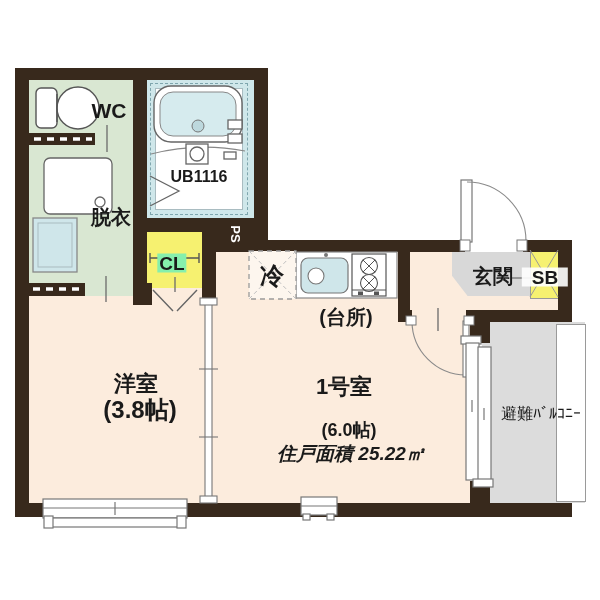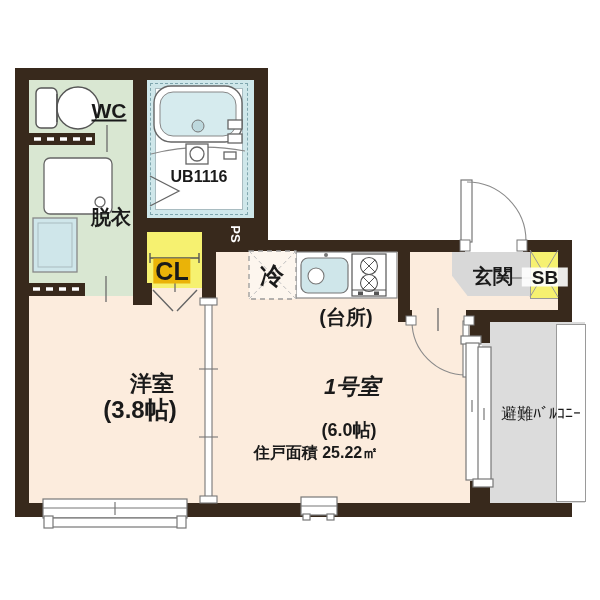--- a/index.html
+++ b/index.html
@@ -173,29 +173,29 @@
     <g fill="#ffffff" stroke="#777777" stroke-width="1.2">
       <rect x="461" y="336" width="20" height="8"></rect>
       <rect x="466" y="343" width="13" height="137"></rect>
       <rect x="478" y="347" width="13" height="136"></rect>
       <rect x="473" y="479" width="20" height="8"></rect>
       <line x1="472" y1="400" x2="472" y2="412"></line>
       <line x1="484" y1="408" x2="484" y2="420"></line>
     </g>
   </svg>
 
-  <div class="lbl" style="left:109px;top:110px;font-size:21px;text-decoration:underline;">WC</div>
+  <div class="lbl" style="left:109px;top:110px;font-size:21px;">WC</div>
   <div class="lbl" style="left:111px;top:217px;font-size:20px;">脱衣</div>
   <div class="lbl" style="left:199px;top:177px;font-size:16px;">UB1116</div>
-  <div class="lbl" style="left:172px;top:263px;font-size:25px;background:#eab308;padding:0 2px;margin-top:8px;">CL</div>
+  <div class="lbl" style="left:172px;top:263px;font-size:19px;background:#86efac;padding:0 2px;">CL</div>
   <div class="lbl" style="left:235px;top:234px;font-size:13px;color:#ffffff;transform:translate(-50%,-50%) rotate(90deg);">PS</div>
   <div class="lbl" style="left:272px;top:276px;font-size:24px;">冷</div>
   <div class="lbl" style="left:346px;top:317px;font-size:20px;">(台所)</div>
   <div class="lbl" style="left:493px;top:276px;font-size:20px;">玄関</div>
   <div class="lbl" style="left:545px;top:277px;font-size:19px;background:rgba(255,255,255,0.9);padding:0 10px;">SB</div>
-  <div class="lbl" style="left:152px;top:384px;font-size:22px;">洋室</div>
+  <div class="lbl" style="left:136px;top:384px;font-size:22px;">洋室</div>
   <div class="lbl" style="left:140px;top:410px;font-size:24px;">(3.8帖)</div>
-  <div class="lbl" style="left:352px;top:387px;font-size:22px;font-style:italic;">1号室</div>
+  <div class="lbl" style="left:344px;top:387px;font-size:22px;">1号室</div>
   <div class="lbl" style="left:349px;top:430px;font-size:18px;">(6.0帖)</div>
-  <div class="lbl" style="left:316px;top:453px;font-size:16px;">住戸面積 25.22㎡</div>
+  <div class="lbl" style="left:351px;top:453px;font-size:19px;font-style:italic;">住戸面積 25.22㎡</div>
   <div class="lbl" style="left:541px;top:414px;font-size:16px;font-weight:400;">避難ﾊﾞﾙｺﾆｰ</div>
 
 </div>
 
 </body></html>

